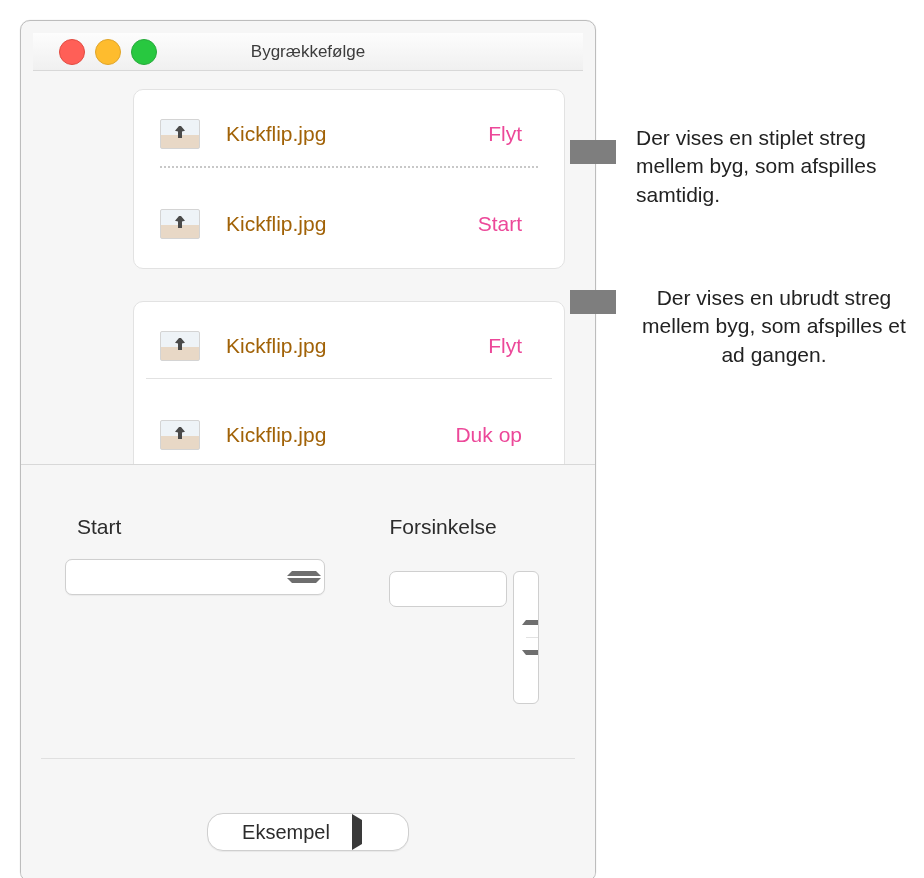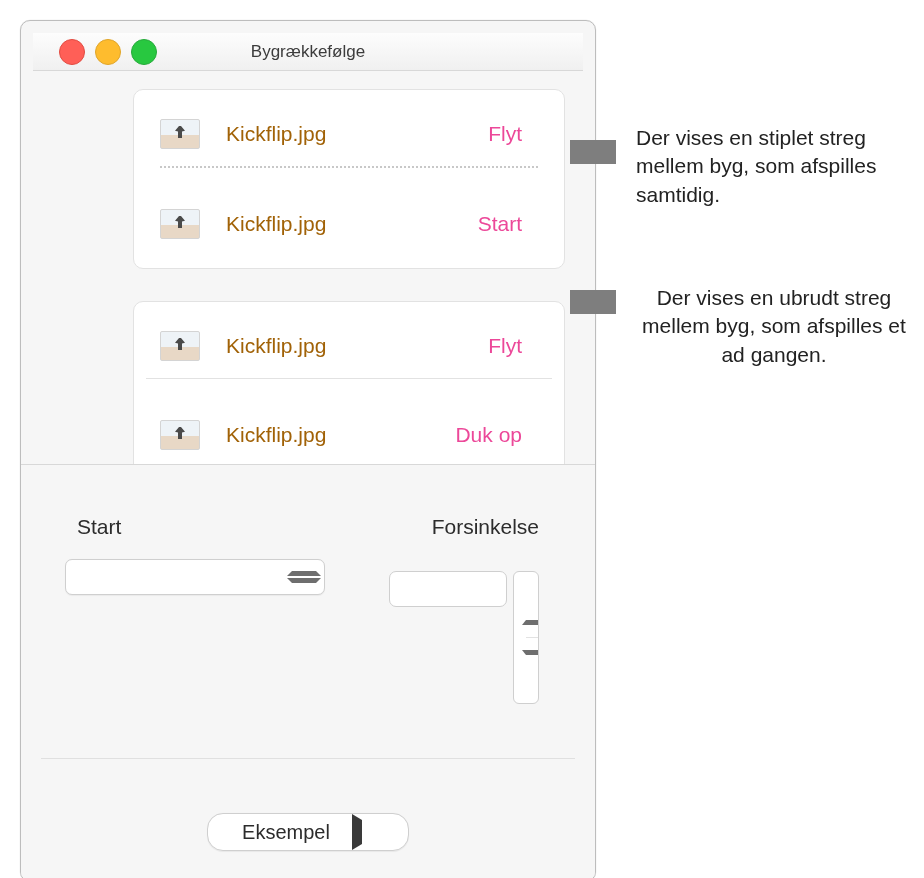--- a/index.html
+++ b/index.html
@@ -114,21 +114,21 @@
       background: #f6f6f6;
       padding: 14px 20px 18px 20px;
     }
     .controls-row {
       display: flex;
       gap: 28px;
       margin-bottom: 18px;
     }
     .ctrl-group { display: flex; flex-direction: column; }
     .ctrl-group.start { flex: 1.5; }
-    .ctrl-group.delay { flex: 1; text-align: right; }
+    .ctrl-group.delay { flex: 1; }
     .ctrl-label {
       font-size: 21px;
       color: #2c2c2c;
       margin-bottom: 8px;
     }
     .select {
       height: 36px;
       background: #fff;
       border: 1px solid #cfcfcf;
       border-radius: 7px;

